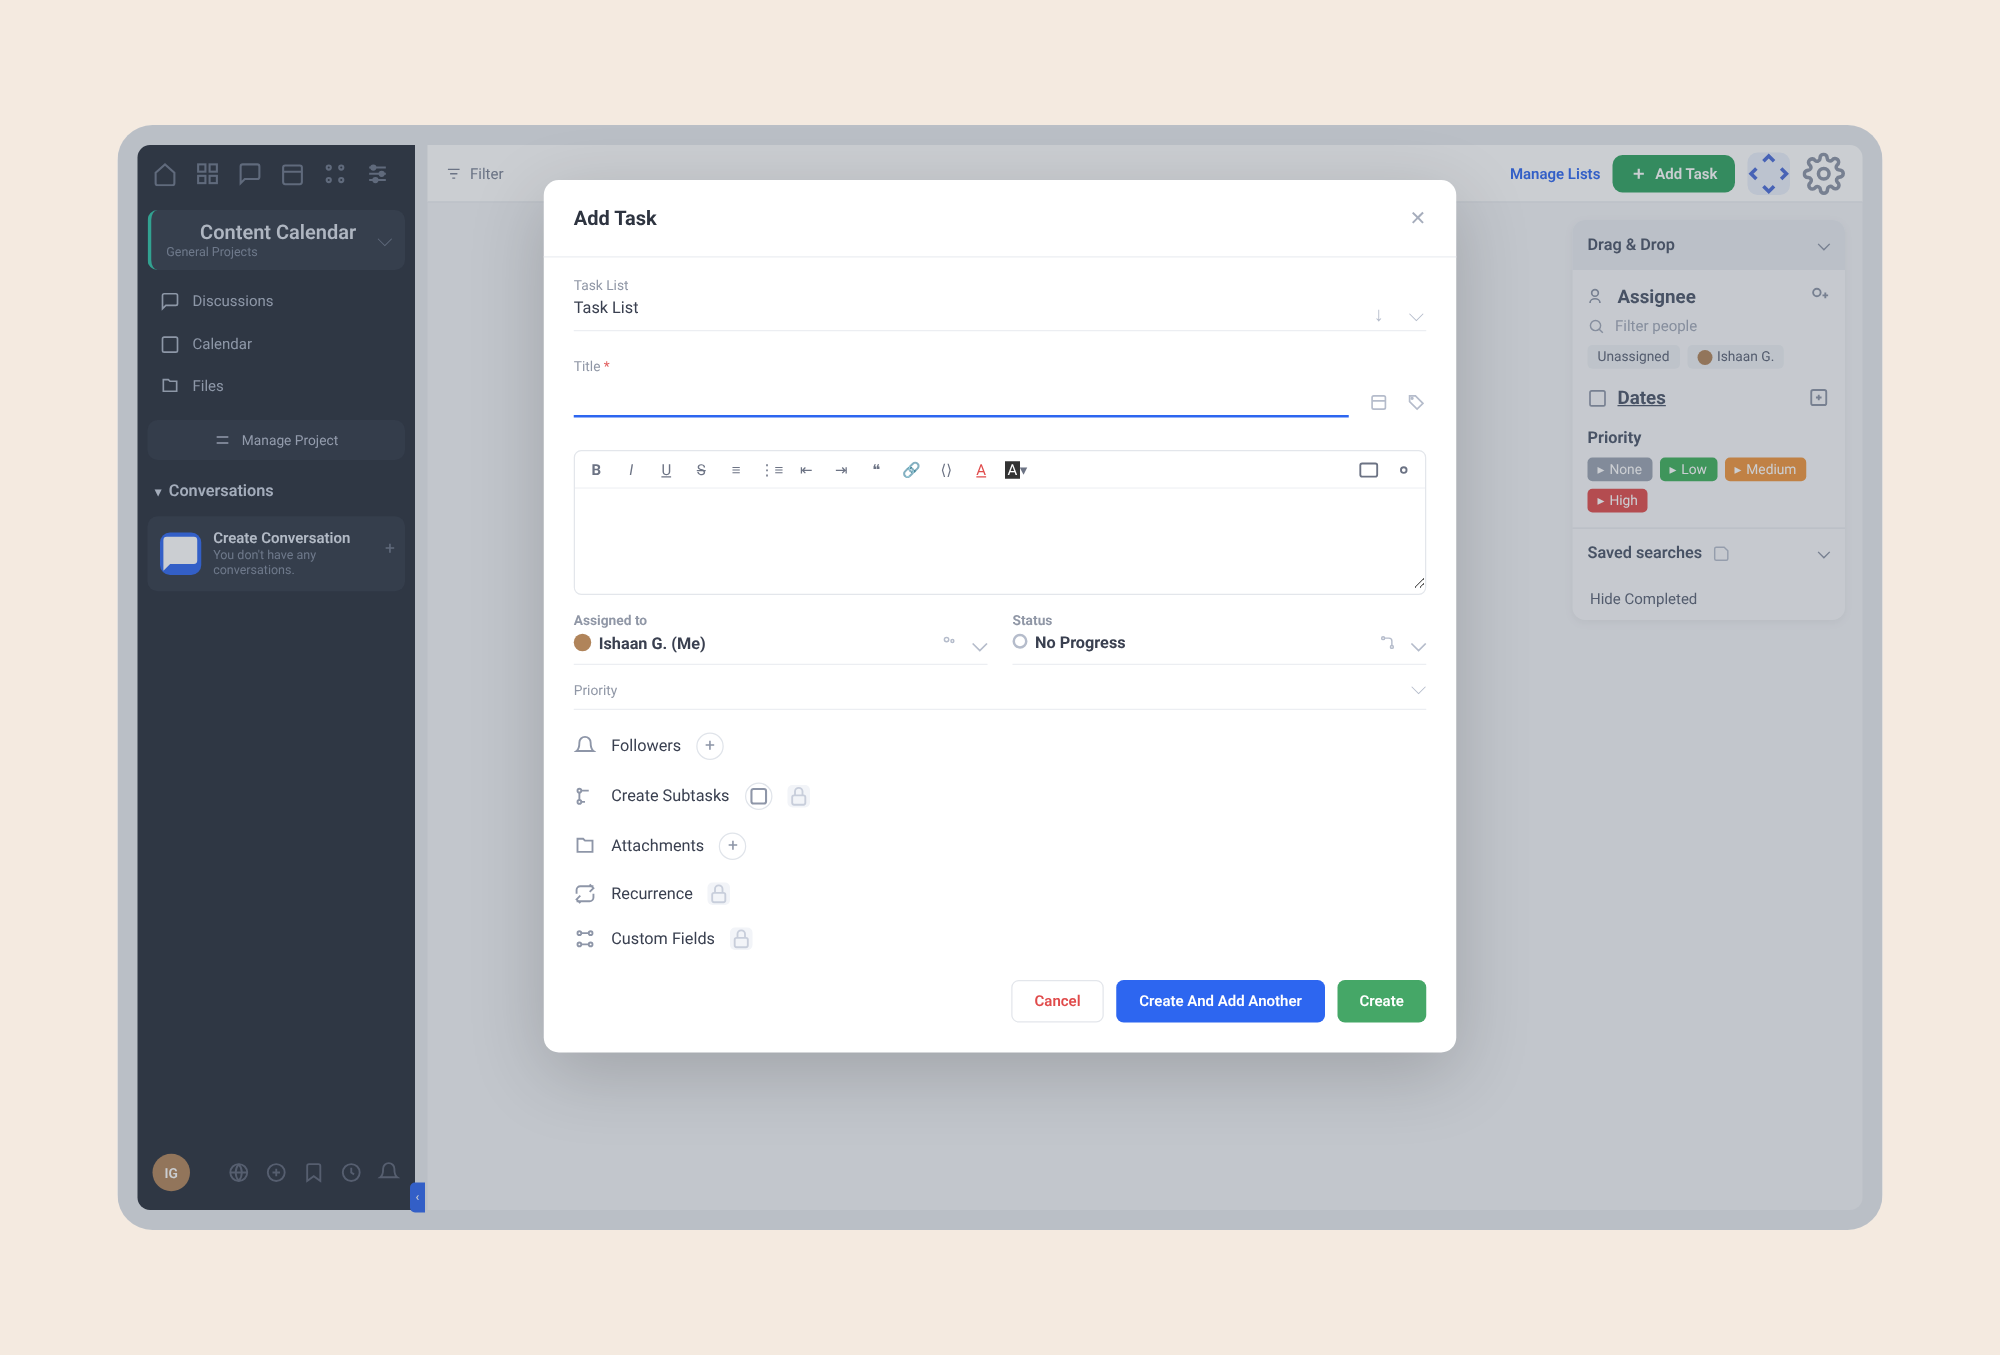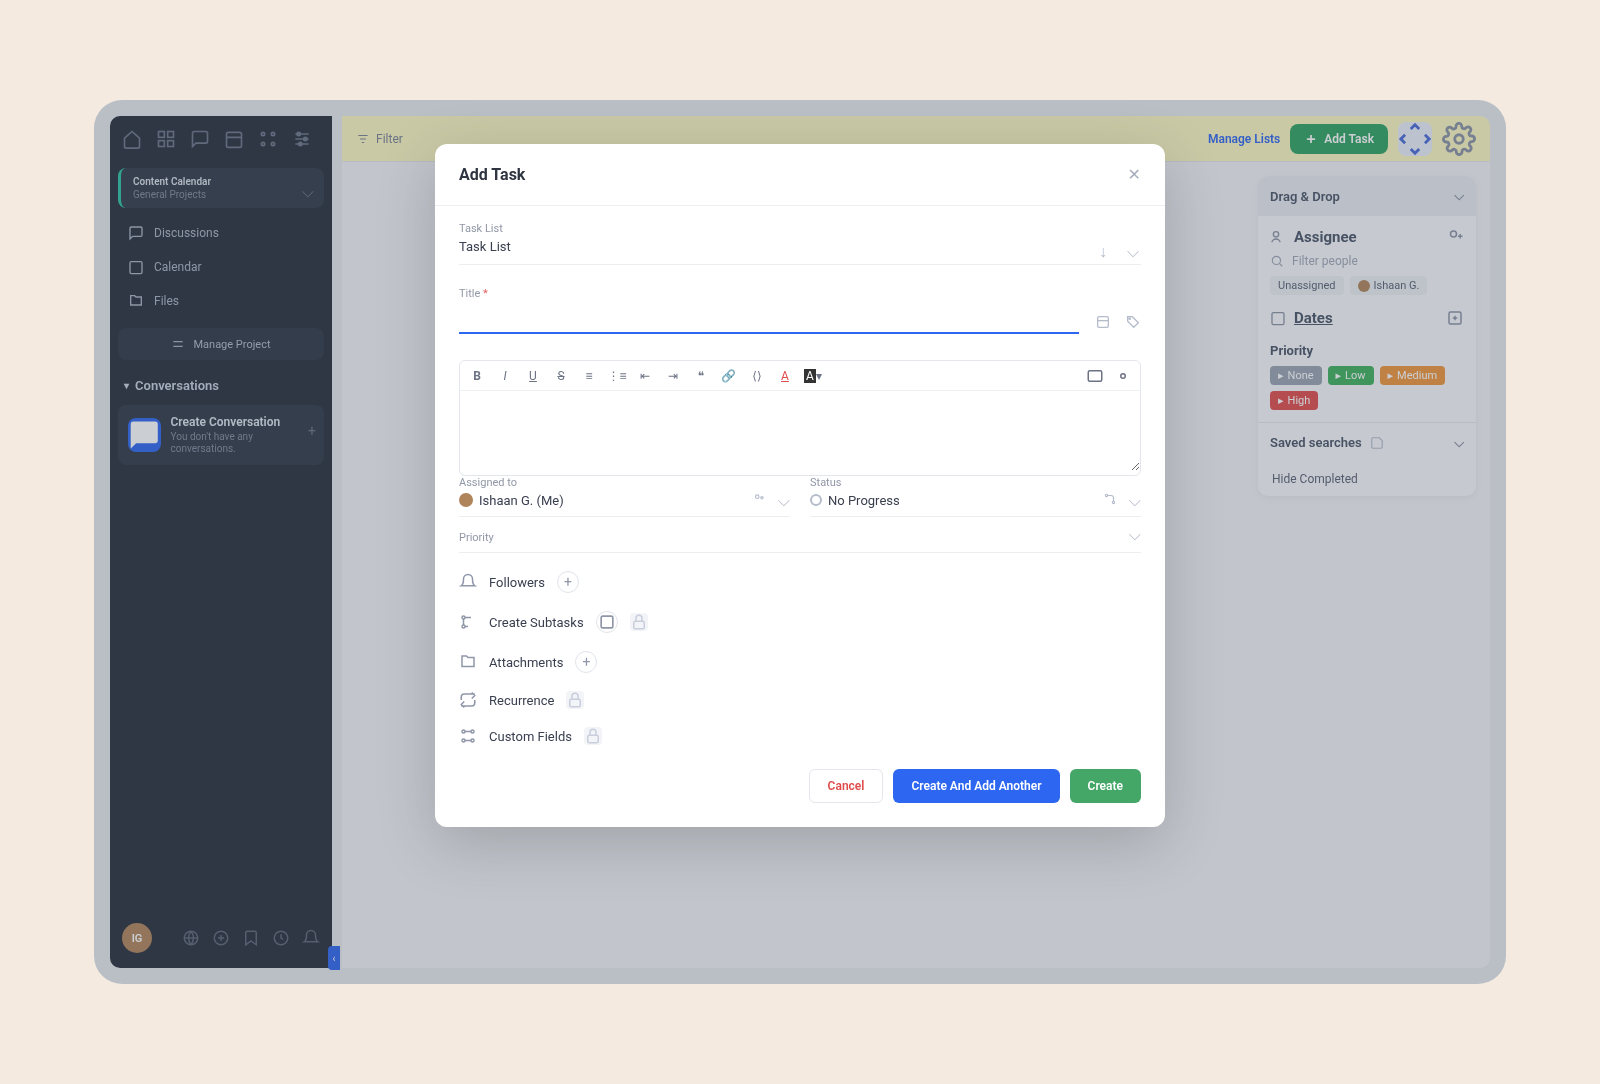--- a/index.html
+++ b/index.html
@@ -5,21 +5,21 @@
 * { margin: 0; padding: 0; box-sizing: border-box; font-family: -apple-system, BlinkMacSystemFont, "Segoe UI", Roboto, sans-serif; }
 body { background: #f4eae0; width: 1600px; height: 1084px; overflow: hidden; display: flex; align-items: center; justify-content: center; }
 
 .app-frame { width: 1412px; height: 884px; background: #e8ebef; border-radius: 28px; position: relative; overflow: hidden; }
 
 
 .sidebar { position: absolute; left: 16px; top: 16px; width: 222px; height: 852px; background: #272e3b; border-radius: 10px 0 0 10px; display: flex; flex-direction: column; }
 .sb-top-icons { height: 46px; display: flex; align-items: center; padding: 0 12px; gap: 14px; }
 .sb-top-icons .ic { width: 20px; height: 20px; color: #6b7588; display:flex; align-items:center; justify-content:center; }
 .sb-project { margin: 6px 8px 0 8px; background: #313947; border-radius: 8px; padding: 8px 12px; position: relative; border-left: 3px solid #2cc3a5;}
-.sb-project .proj-name { color: #d8dee8; font-size: 10px; font-weight: 600; }
+.sb-project .proj-name { color: #d8dee8; font-size: 16px; font-weight: 600; text-align: center; }
 .sb-project .proj-sub { color: #7f8a9d; font-size: 10px; margin-top: 2px; }
 .sb-project .chev { position:absolute; right:10px; top:14px; color:#6b7588; }
 
 .sb-nav { margin-top: 8px; padding: 0 8px; }
 .sb-nav-item { height: 34px; display: flex; align-items: center; gap: 10px; padding: 0 10px; border-radius: 6px; color: #aab3c4; font-size: 12px; cursor: pointer; }
 .sb-nav-item.active { background: #36405a; color: #e6eaf2; }
 .sb-nav-item .nic { width: 16px; height:16px; }
 
 .sb-manage { margin: 10px 8px 0 8px; height: 32px; background: #2e3644; border-radius: 8px; display: flex; align-items: center; justify-content: center; gap: 8px; color: #b2bacb; font-size: 11px; cursor:pointer;}
 .sb-sec-title { margin: 18px 14px 6px 14px; color: #c9d1e0; font-size: 13px; font-weight: 600; display:flex; align-items:center; gap:6px;}
@@ -28,21 +28,21 @@
 .conv-txt .t { color: #dde3ee; font-size: 12px; font-weight: 600; }
 .conv-txt .s { color: #7f8a9d; font-size: 10px; margin-top: 2px; line-height:1.2;}
 .conv-plus { position:absolute; right:8px; top:18px; color:#6b7588; font-size:14px;}
 
 .sb-bottom { position:absolute; bottom:10px; left:0; right:0; height:40px; display:flex; align-items:center; padding:0 12px; gap:12px; }
 .sb-avatar { width:30px; height:30px; background:#b0845a; border-radius:50%; color:#fff; font-size:11px; display:flex; align-items:center; justify-content:center; font-weight:600;}
 .sb-bottom .bic { width:18px; height:18px; color:#5d6577; }
 .sb-toggle { position:absolute; bottom:14px; left:234px; width:12px; height:24px; background:#2d66f0; border-radius:4px 0 0 4px; color:#fff; display:flex; align-items:center; justify-content:center; font-size:10px;}
 
 
-.topbar { position:absolute; left:248px; top:16px; right:16px; height:46px; background:#fef9c3; border-radius:0 10px 0 0; border-bottom:1px solid #e3e6eb; display:flex; align-items:center; padding:0 14px; gap:10px;}
+.topbar { position:absolute; left:248px; top:16px; right:16px; height:46px; background:#ffffff; border-radius:0 10px 0 0; border-bottom:1px solid #e3e6eb; display:flex; align-items:center; padding:0 14px; gap:10px;}
 .tb-filter { color:#7a8295; font-size:12px; display:flex; align-items:center; gap:6px;}
 .tb-right { margin-left:auto; display:flex; align-items:center; gap:10px;}
 .tb-link { color:#2d66f0; font-size:12px; font-weight:600; cursor:pointer;}
 .tb-btn-green { background:#2ea360; color:#fff; font-size:12px; font-weight:600; padding:8px 14px; border-radius:8px; display:flex; align-items:center; gap:6px; cursor:pointer;}
 .tb-iconbtn { width:34px; height:34px; background:#eaf0fb; border-radius:8px; display:flex; align-items:center; justify-content:center; color:#4a6bd8; cursor:pointer;}
 .tb-gear { width:34px; height:34px; display:flex; align-items:center; justify-content:center; color:#8b93a5; cursor:pointer;}
 
 
 .main { position:absolute; left:248px; top:62px; right:16px; bottom:16px; background:#f3f4f7; border-radius:0 0 10px 0; }
 
@@ -85,21 +85,21 @@
 .title-input { width:620px; height:30px; border:none; border-bottom:2px solid #2d66f0; font-size:13px; outline:none; margin-top:4px;}
 .title-wrap { position:relative; margin-top:22px; padding-bottom:10px;}
 .title-wrap .ticons { position:absolute; right:0; bottom:14px; display:flex; gap:14px; color:#b5bccb;}
 
 .editor { border:1px solid #e3e6eb; border-radius:6px; margin-top:16px;}
 .ed-toolbar { height:30px; border-bottom:1px solid #eef0f4; display:flex; align-items:center; padding:0 8px; gap:10px; }
 .ed-toolbar .eb { width:18px; height:18px; color:#6c7384; font-size:12px; display:flex; align-items:center; justify-content:center;}
 .ed-toolbar .spacer { flex:1;}
 .ed-area { height:80px; resize:vertical; width:100%; border:none; outline:none; padding:8px; font-size:13px;}
 
-.two-col { display:flex; gap:20px; margin-top:0;}
+.two-col { display:flex; gap:20px; margin-top:14px;font-weight:bold;}
 .col { flex:1; padding-bottom:8px; border-bottom:1px solid #eceef2; position:relative;}
 .col .cicons { position:absolute; right:0; bottom:6px; display:flex; gap:12px; color:#b5bccb;}
 .col .avat { width:14px; height:14px; background:#b0845a; border-radius:50%; display:inline-block; margin-right:6px; vertical-align:-2px;}
 .col .stat { width:12px; height:12px; border:2px solid #b5bccb; border-radius:50%; display:inline-block; margin-right:6px; vertical-align:-1px;}
 
 .daterow { display:flex; gap:20px; margin-top:14px;}
 .datecol { flex:1; display:flex; align-items:center; gap:8px; padding:8px 0; border-bottom:1px solid #eceef2; color:#b5bccb; font-size:13px; position:relative;}
 .datecol .lock { position:absolute; right:0; color:#c8cedb;}
 .datecol.due { color:#6c7384;}
 .prrow { margin-top:14px; border-bottom:1px solid #eceef2; padding-bottom:8px; position:relative;}

